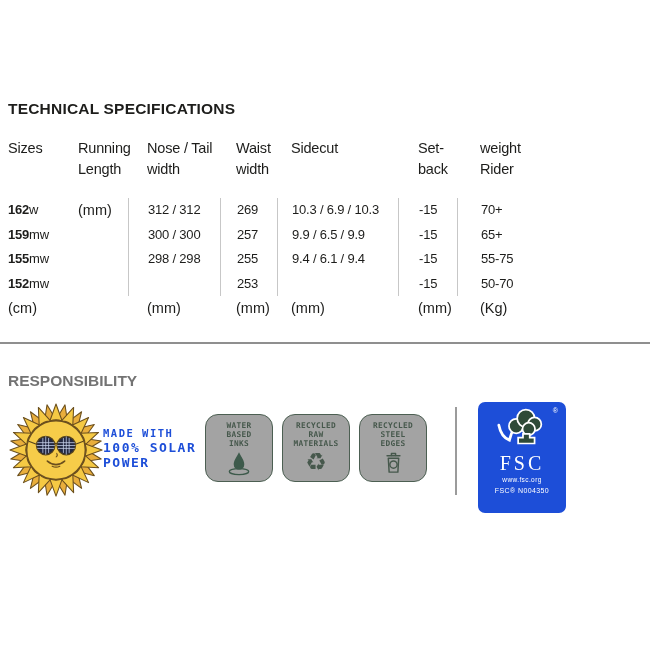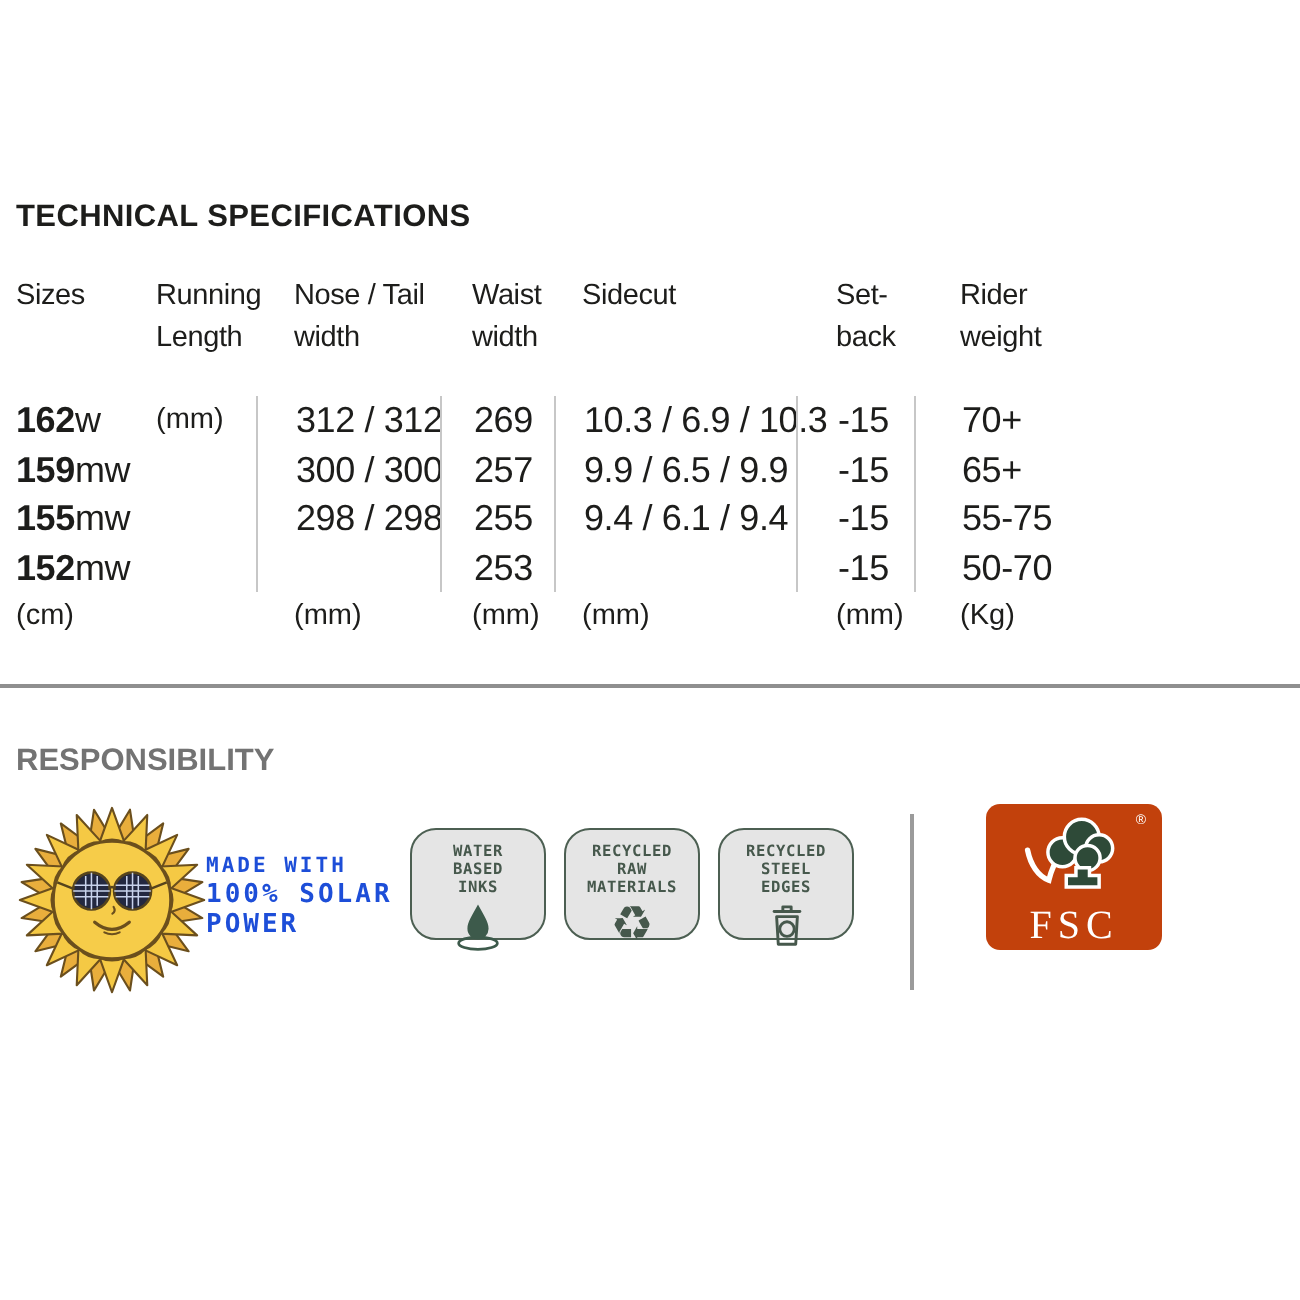--- a/index.html
+++ b/index.html
@@ -11,42 +11,42 @@
   
   .tech-title{left:8px;top:100px;font-size:15.5px;font-weight:700;letter-spacing:.2px;white-space:nowrap;}
   .spec-grid{left:0;top:138px;width:650px;display:grid;
     grid-template-columns:66px 62px 92px 57px 121px 59px 193px;}
   .col{min-width:0;}
   .c1{--pad:8px}.c2{--pad:12px}.c3{--pad:19px}.c4{--pad:16px}.c5{--pad:14px}.c6{--pad:20px}.c7{--pad:23px}
   .hdr{height:60px;padding-left:var(--pad);font-size:14.5px;line-height:21px;letter-spacing:-.2px;}
   .hdr span{display:block;white-space:nowrap;}
   .vals{height:98px;padding-left:var(--pad);}
   .col:not(.c1) .vals{border-left:1.5px solid #c7c7c7;}
-  .vals .v{height:24.5px;line-height:24.5px;font-size:18px;letter-spacing:-.2px;white-space:nowrap;}
+  .vals .v{height:24.5px;line-height:24.5px;font-size:13px;letter-spacing:-.2px;white-space:nowrap;}
   .vals .v b{font-weight:700;}
   .unit{padding-left:var(--pad);font-size:14.5px;line-height:20px;margin-top:2px;white-space:nowrap;}
   
   .hdivider{left:0;top:342px;width:650px;height:1.5px;background:#8f8f8f;}
   
   .resp-title{left:8px;top:372px;font-size:15.5px;font-weight:700;color:#737373;white-space:nowrap;}
   .sun{left:8px;top:402px;}
   .solar-text{left:103px;top:426px;color:#1d4ed8;
     font-family:"DejaVu Sans Mono",monospace;font-weight:700;letter-spacing:1.5px;}
   .solar-text .l1{font-size:10.5px;line-height:14px;}
   .solar-text .l2,.solar-text .l3{font-size:13px;line-height:15px;}
-  .badge{top:414px;width:68px;height:56px;border:1.6px solid #4c5f52;border-radius:13px;
-    box-sizing:border-box;display:flex;flex-direction:column;align-items:center;padding-top:6px;background:#e5e5e5;}
+  .badge{top:414px;width:68px;height:68px;border:1.6px solid #4c5f52;border-radius:13px;
+    box-sizing:border-box;display:flex;flex-direction:column;align-items:center;padding-top:6px;background:#a3a3a3;}
   .b1{left:205px}.b2{left:282px}.b3{left:359px}
   .badge .bl{font-family:"DejaVu Sans Mono",monospace;font-weight:700;font-size:7.8px;
     line-height:9px;letter-spacing:.3px;color:#46584c;white-space:nowrap;}
   .badge .bicon{margin-top:2px;line-height:1;}
   .recycle-glyph{font-family:"DejaVu Sans",sans-serif;font-size:24px;color:#46584c;margin-top:-1px;}
   .vdivider{left:455px;top:407px;width:1.6px;height:88px;background:#9b9b9b;}
   
-  .fsc{left:478px;top:402px;width:88px;height:73px;background:#c2410c;border-radius:7px;color:#ffffff;margin-left:15px;}
+  .fsc{left:478px;top:402px;width:88px;height:111px;background:#1d4ed8;border-radius:7px;color:#ffffff;}
   .fsc .reg{position:absolute;top:5px;right:8px;font-size:7px;}
   .fsc .tree{position:absolute;top:4px;left:50%;transform:translateX(-50%);}
   .fsc .brand{position:absolute;top:50px;width:100%;text-align:center;
     font-family:"Liberation Serif",serif;font-size:20px;letter-spacing:3px;}
   .fsc .url{position:absolute;top:74px;width:100%;text-align:center;font-size:6.5px;letter-spacing:.4px;}
   .fsc .license{position:absolute;top:85px;width:100%;text-align:center;font-size:7px;letter-spacing:.4px;}
 </style>
 </head>
 <body>
 
@@ -125,22 +125,22 @@
       <div class="v">-15</div>
       <div class="v">-15</div>
       <div class="v">-15</div>
       <div class="v">-15</div>
     </div>
     <div class="unit">(mm)</div>
   </div>
 
   <div class="col c7">
     <div class="hdr">
+      <span>weight</span>
       <span>Rider</span>
-      <span>weight</span>
     </div>
     <div class="vals">
       <div class="v">70+</div>
       <div class="v">65+</div>
       <div class="v">55-75</div>
       <div class="v">50-70</div>
     </div>
     <div class="unit">(Kg)</div>
   </div>
 </div>

